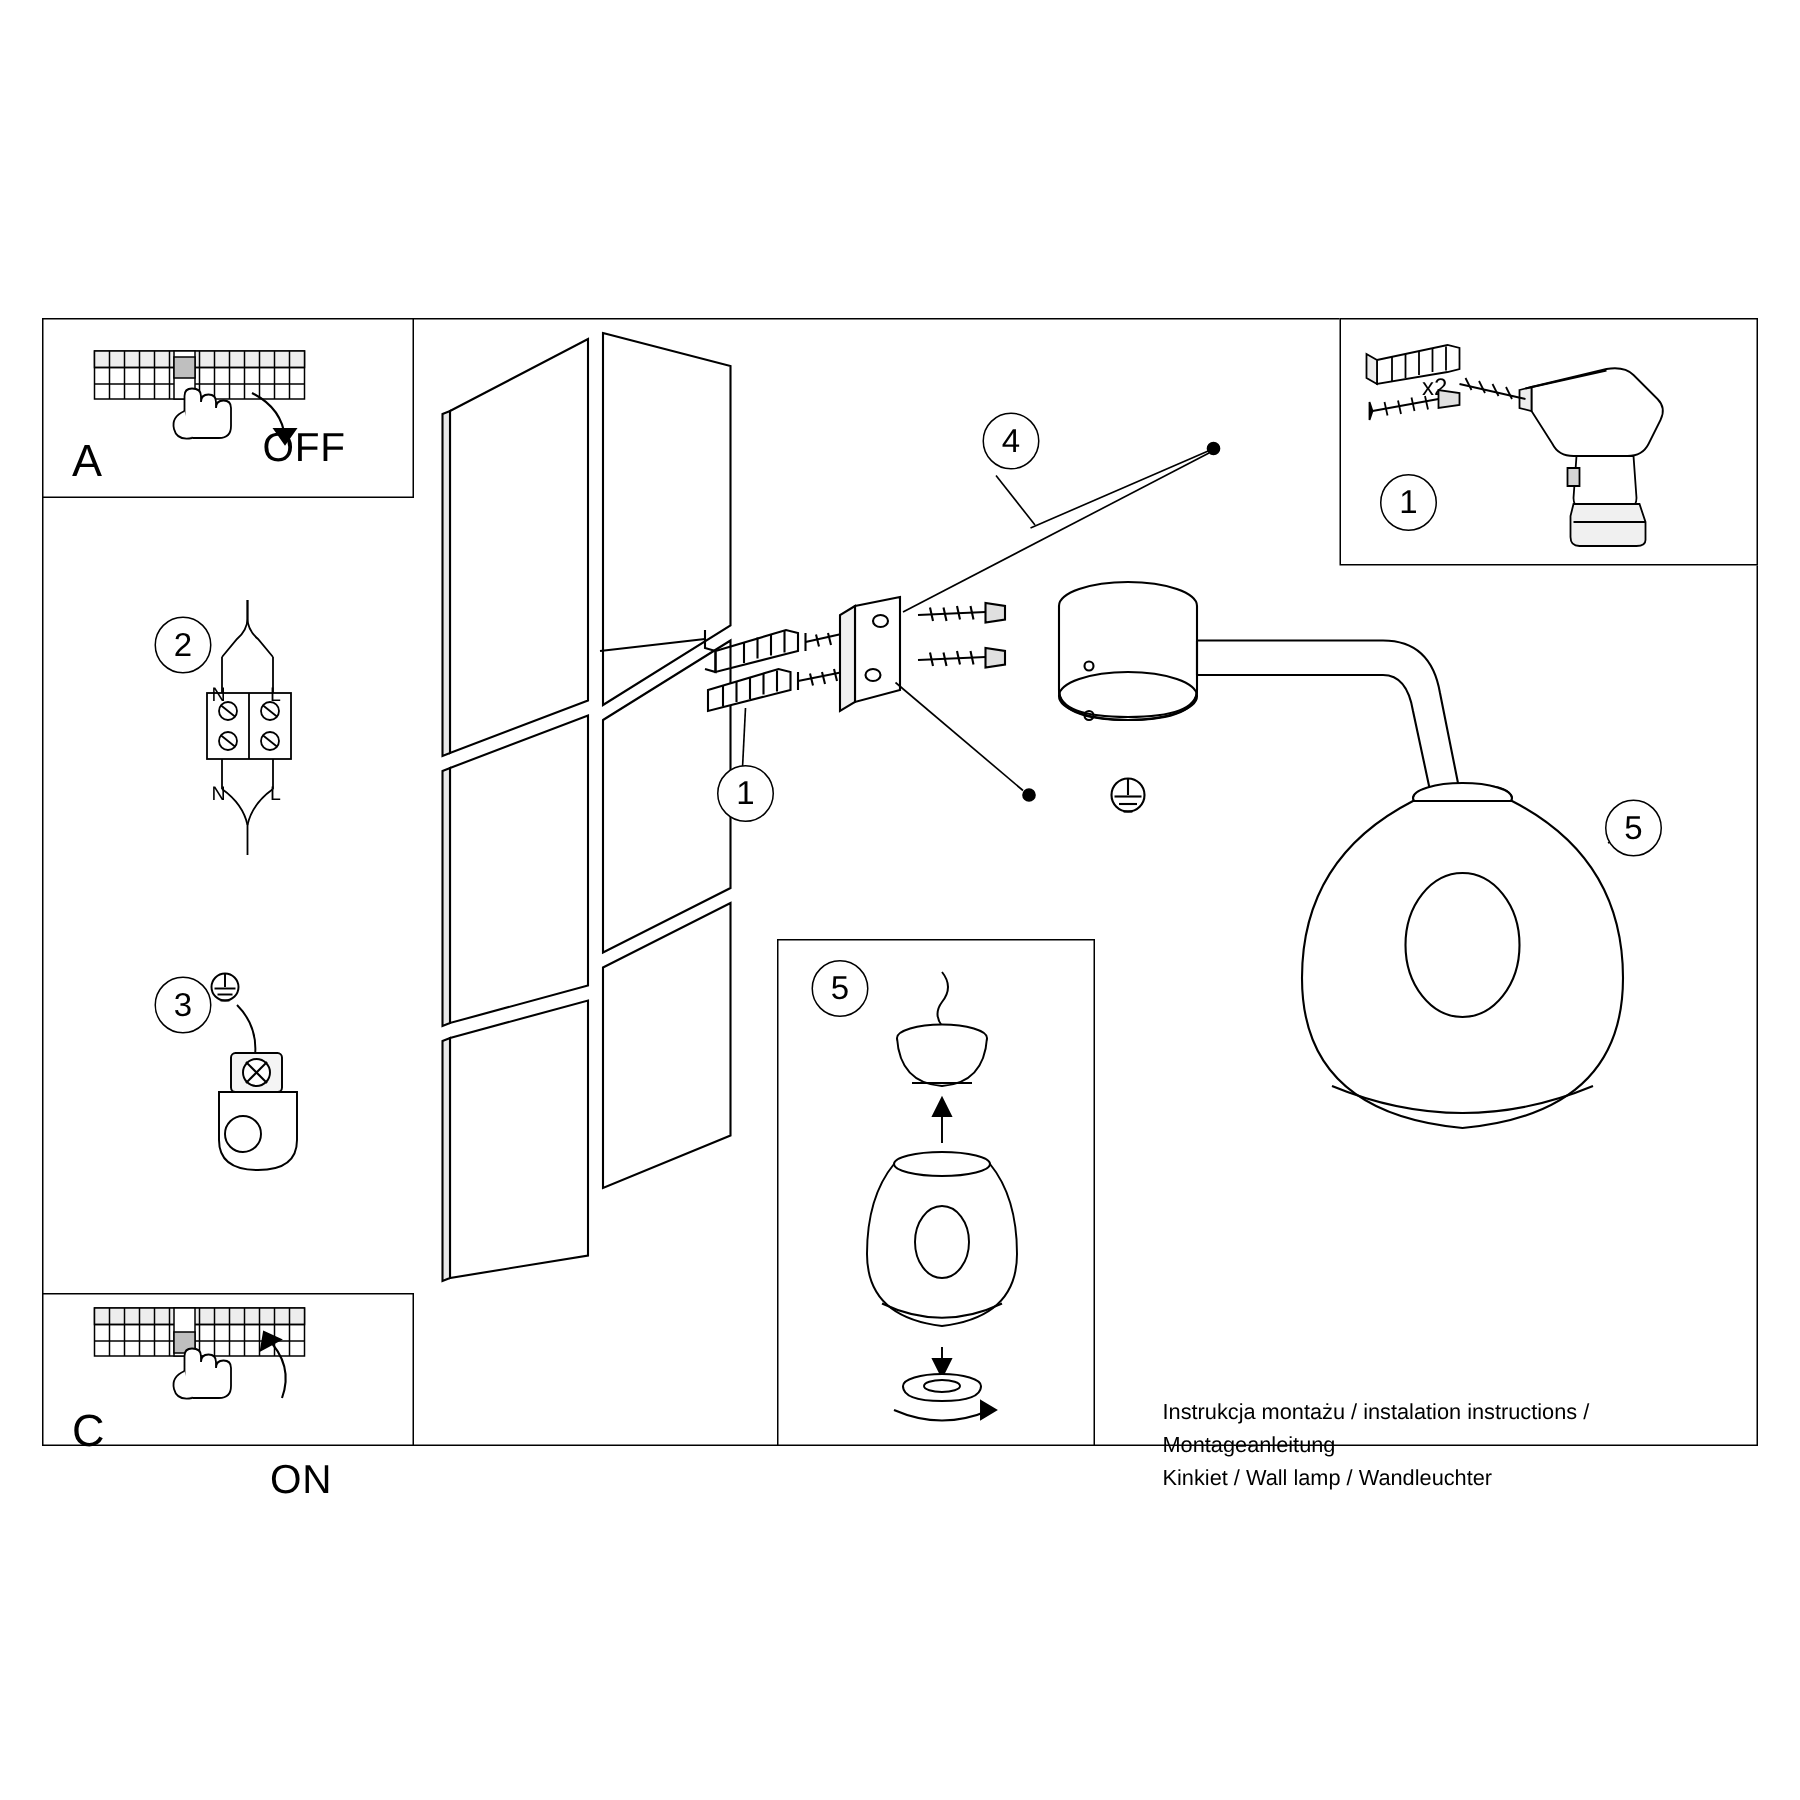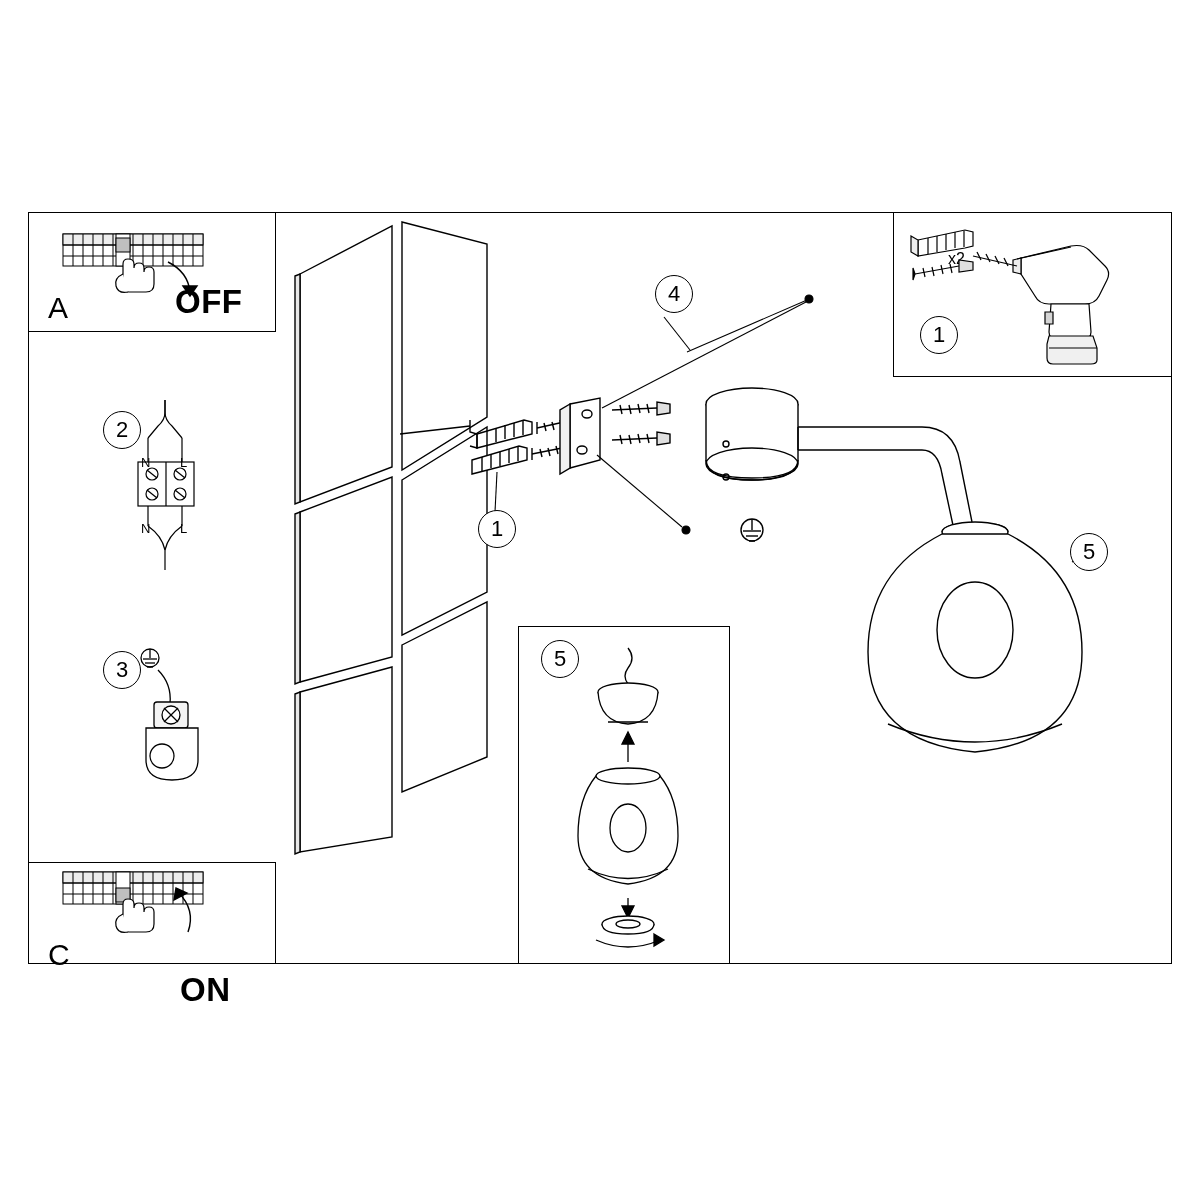--- a/index.html
+++ b/index.html
@@ -44,22 +44,22 @@
   #panel-5 { left: 518px; top: 626px; width: 212px; height: 338px; }
 
   
   .letter {
     font-size: 30px;
     font-weight: 400;
     line-height: 1;
     font-family: "Liberation Sans", sans-serif;
   }
   .word {
-    font-size: 33px;
-    font-weight: 700;
+    font-size: 27px;
+    font-weight: 400;
     letter-spacing: 0.5px;
     font-family: "Liberation Sans", sans-serif;
   }
   .circ-num {
     width: 38px;
     height: 38px;
     border: 1.6px solid #000;
     border-radius: 50%;
     box-sizing: border-box;
     display: flex;
@@ -430,14 +430,18 @@
 
       <ellipse cx="110" cy="298" rx="26" ry="8" fill="#ffffff"></ellipse>
       <path d="M84 298 Q84 308 110 308 Q136 308 136 298" fill="#ffffff"></path>
       <ellipse cx="110" cy="298" rx="12" ry="4" fill="#ffffff"></ellipse>
 
       <path d="M78 314 Q110 328 142 314"></path>
       <path d="M136 308 L146 314 L136 320 Z" fill="#000"></path>
     </g>
   </svg>
 
+  <div class="abs" id="caption">
+    <div>Instrukcja montażu / instalation instructions / Montageanleitung</div>
+    <div>Kinkiet / Wall lamp / Wandleuchter</div>
+  </div>
 
 </div>
 
 </body></html>

